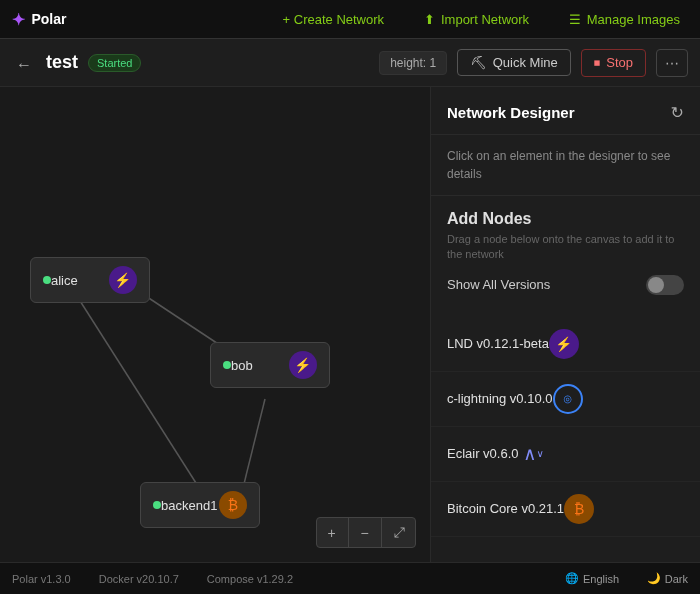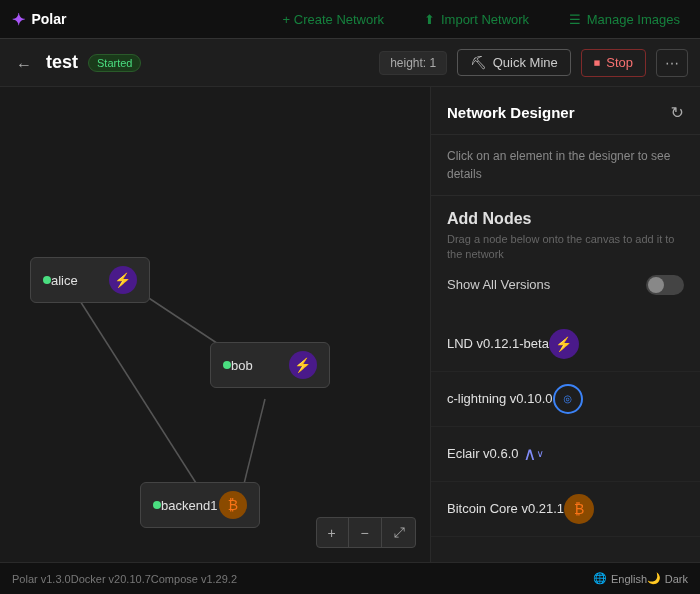--- a/index.html
+++ b/index.html
@@ -34,21 +34,21 @@
     }
     .nav-logo-icon {
       color: #a855f7;
       font-size: 16px;
     }
     .nav-spacer { flex: 1; }
     .nav-btn {
       display: flex;
       align-items: center;
       gap: 6px;
-      color: #15803d;
+      color: #84cc16;
       background: none;
       border: none;
       cursor: pointer;
       font-size: 13px;
       padding: 4px 8px;
       border-radius: 4px;
     }
 
     
     .header-bar {
@@ -313,21 +313,21 @@
       position: absolute;
       bottom: 0; left: 0; right: 0;
       height: 32px;
       background: #111;
       border-top: 1px solid #2a2a2a;
       display: flex;
       align-items: center;
       padding: 0 12px;
       font-size: 11px;
       color: #777;
-      gap: 0;
+      gap: 28px;
     }
     .status-spacer { flex: 1; }
     .status-lang {
       display: flex;
       align-items: center;
       gap: 4px;
       cursor: pointer;
       color: #999;
     }
     .status-theme {

